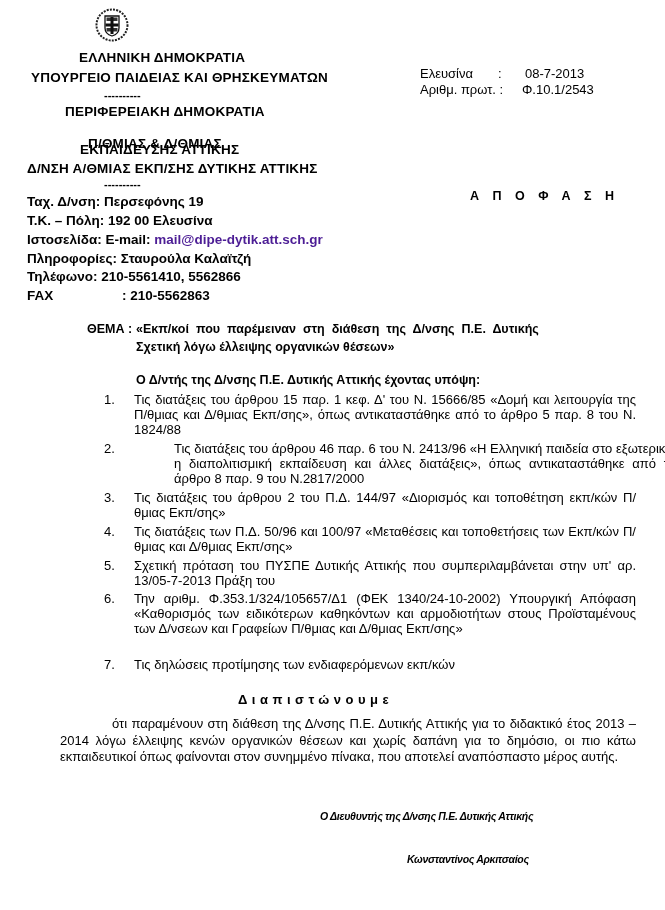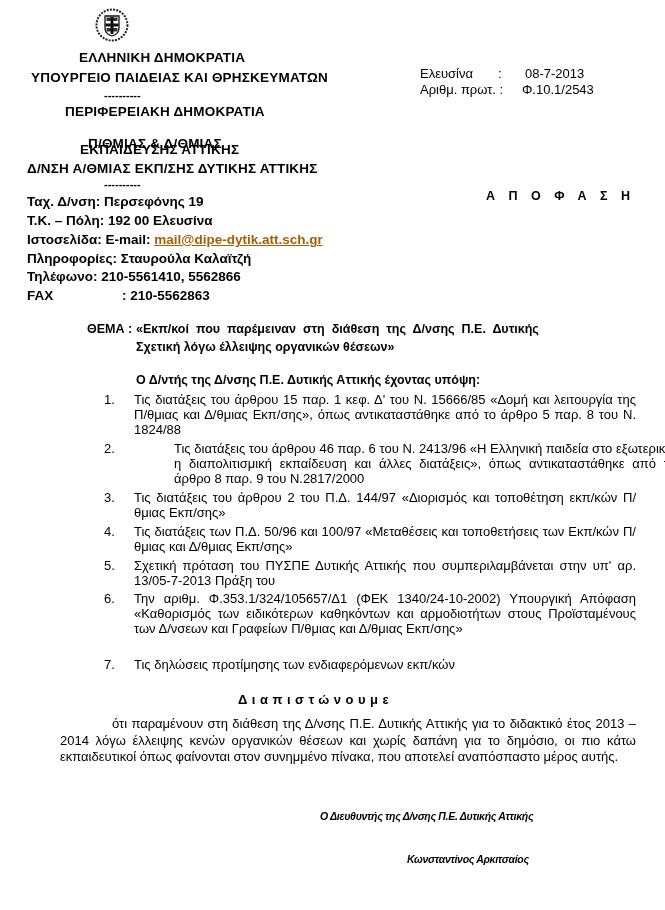--- a/index.html
+++ b/index.html
@@ -3,21 +3,21 @@
 <meta charset="utf-8">
 <style>
   html, body { margin: 0; padding: 0; background: #ffffff; }
   body { width: 665px; height: 910px; position: relative; overflow: hidden; color: #000; font-family: "Liberation Sans", sans-serif; }
   .abs { position: absolute; white-space: nowrap; }
   .hb { font-weight: bold; font-size: 13.5px; letter-spacing: 0.2px; }
   .emblem { position: absolute; left: 95px; top: 8px; width: 34px; height: 34px; }
   .dash { font-size: 11px; font-weight: bold; letter-spacing: 0px; }
   .meta { font-size: 13px; }
   .contact { font-weight: bold; font-size: 13.5px; }
-  .email { color: #a16207; text-decoration: underline; }
+  .email { color: #4c1d95; }
   .apofasi { font-weight: bold; font-size: 12.5px; letter-spacing: 5px; }
   .thema { font-weight: bold; font-size: 12.5px; }
   .txt { font-size: 13px; line-height: 15px; }
   .just { text-align: justify; text-align-last: left; white-space: normal; }
   .num { position: absolute; width: 20px; text-align: left; }
   .item-text { position: absolute; left: 134px; width: 502px; }
   .diap { font-weight: bold; font-size: 13px; letter-spacing: 4.5px; }
   .sig { font-weight: bold; font-size: 10.5px; font-style: italic; letter-spacing: -0.3px; }
 </style>
 </head>
@@ -44,21 +44,21 @@
 <div class="abs hb" style="left:80px; top:142px;">ΕΚΠΑΙΔΕΥΣΗΣ ΑΤΤΙΚΗΣ</div>
 <div class="abs hb" style="left:27px; top:161px;">Δ/ΝΣΗ Α/ΘΜΙΑΣ ΕΚΠ/ΣΗΣ ΔΥΤΙΚΗΣ ΑΤΤΙΚΗΣ</div>
 <div class="abs dash" style="left:104px; top:178px;">----------</div>
 
 <div class="abs meta" style="left:420px; top:66px;">Ελευσίνα</div>
 <div class="abs meta" style="left:498px; top:66px;">:</div>
 <div class="abs meta" style="left:525px; top:66px;">08-7-2013</div>
 <div class="abs meta" style="left:420px; top:82px;">Αριθμ.  πρωτ. :</div>
 <div class="abs meta" style="left:522px; top:82px;">Φ.10.1/2543</div>
 
-<div class="abs apofasi" style="left:470px; top:189px;margin-left:16px;">Α Π Ο Φ Α Σ Η</div>
+<div class="abs apofasi" style="left:470px; top:189px;">Α Π Ο Φ Α Σ Η</div>
 
 <div class="abs contact" style="left:27px; top:194px;">Ταχ. Δ/νση: Περσεφόνης 19</div>
 <div class="abs contact" style="left:27px; top:213px;">Τ.Κ. – Πόλη:   192 00 Ελευσίνα</div>
 <div class="abs contact" style="left:27px; top:232px;">
   <span>Ιστοσελίδα:  E-mail: </span><span class="email">mail@dipe-dytik.att.sch.gr</span>
 </div>
 <div class="abs contact" style="left:27px; top:251px;">Πληροφορίες: Σταυρούλα Καλαϊτζή</div>
 <div class="abs contact" style="left:27px; top:269px;">Τηλέφωνο:  210-5561410, 5562866</div>
 <div class="abs contact" style="left:27px; top:288px;">FAX</div>
 <div class="abs contact" style="left:122px; top:288px;">:  210-5562863</div>

